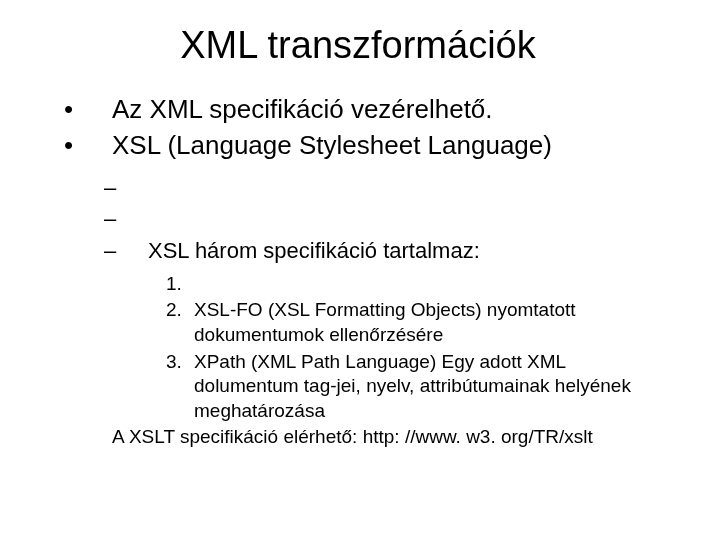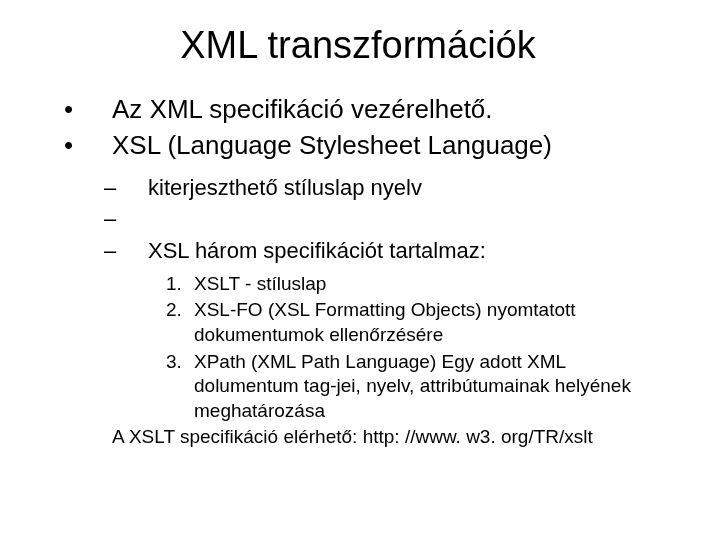--- a/index.html
+++ b/index.html
@@ -85,35 +85,33 @@
     </div>
     <div class="row">
       <span class="mark">•</span>
       <span>XSL (Language Stylesheet Language)</span>
     </div>
   </div>
 
   <div class="lvl2">
     <div class="row">
       <span class="mark">–</span>
-      <span>kiterjeszthető stíluslap nyelv</span>
     </div>
     <div class="row">
       <span class="mark">–</span>
     </div>
     <div class="row">
       <span class="mark">–</span>
-      <span>XSL három specifikációt tartalmaz:</span>
+      <span>XSL három specifikáció tartalmaz:</span>
     </div>
   </div>
 
   <div class="lvl3">
     <div class="row">
       <span class="mark">1.</span>
-      <span>XSLT - stíluslap</span>
     </div>
     <div class="row">
       <span class="mark">2.</span>
       <span>XSL-FO (XSL Formatting Objects) nyomtatott dokumentumok ellenőrzésére</span>
     </div>
     <div class="row">
       <span class="mark">3.</span>
       <span>XPath (XML Path Language) Egy adott XML dolumentum tag-jei, nyelv, attribútumainak helyének meghatározása</span>
     </div>
   </div>

